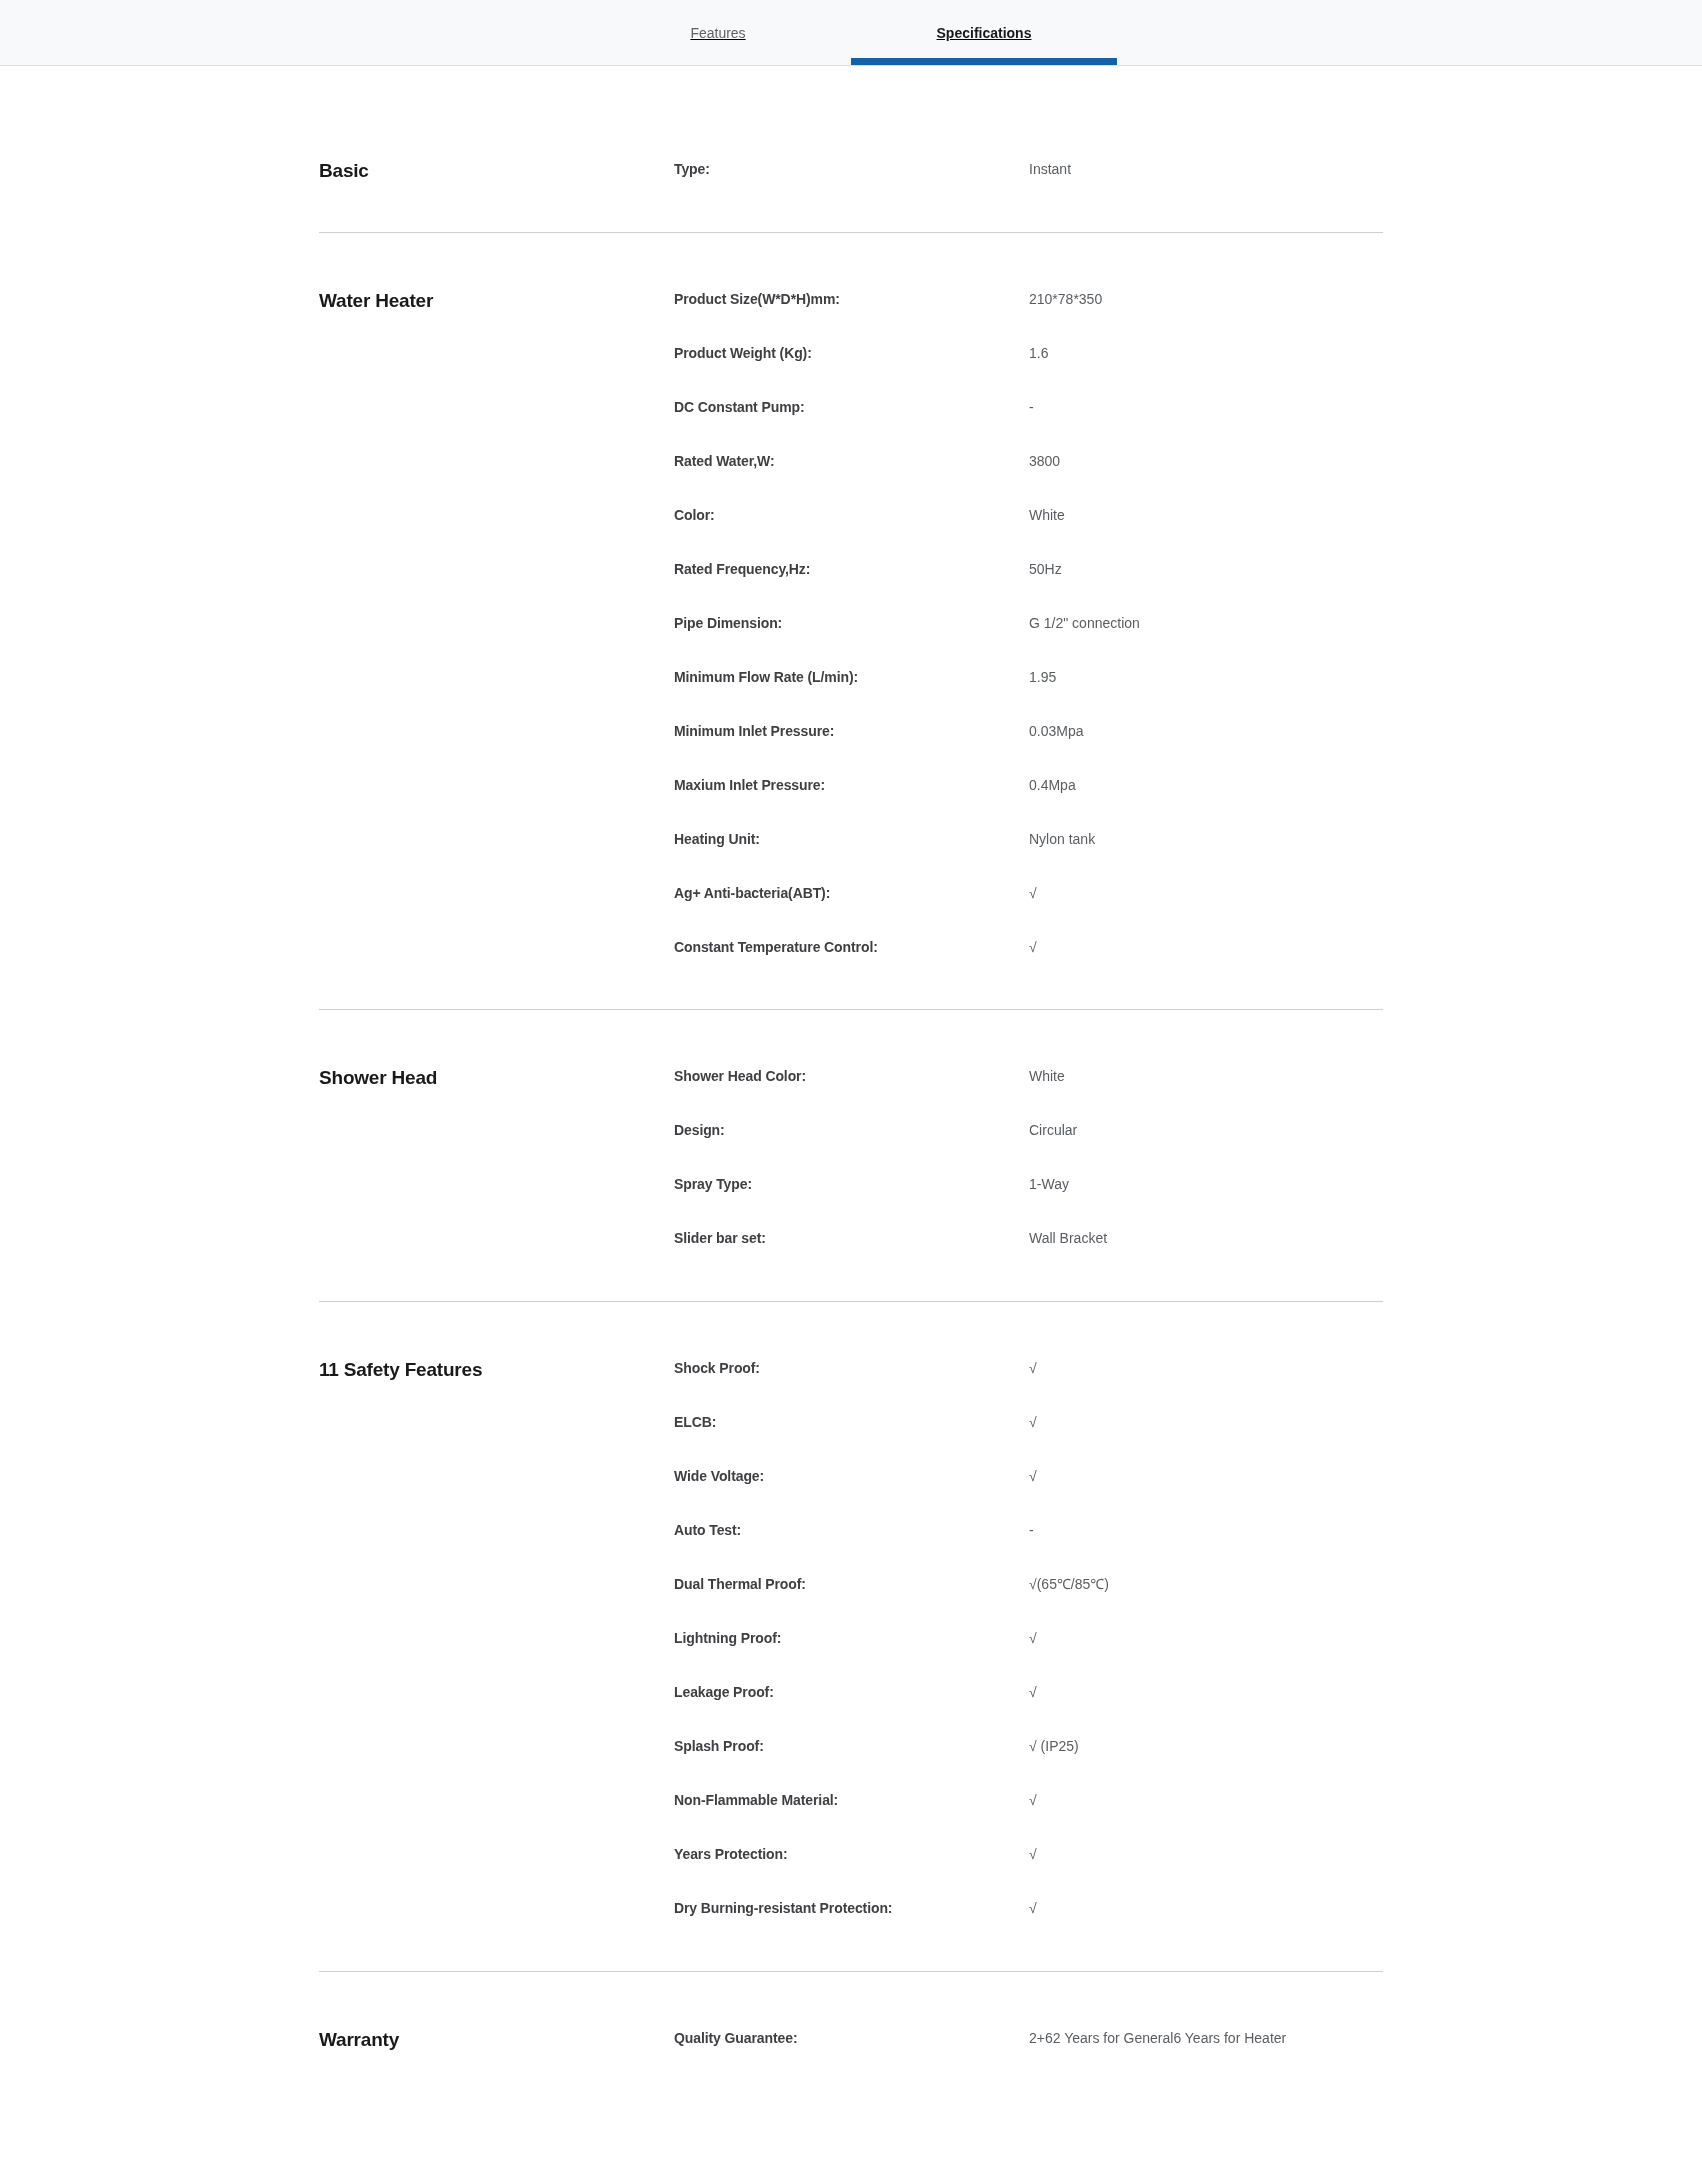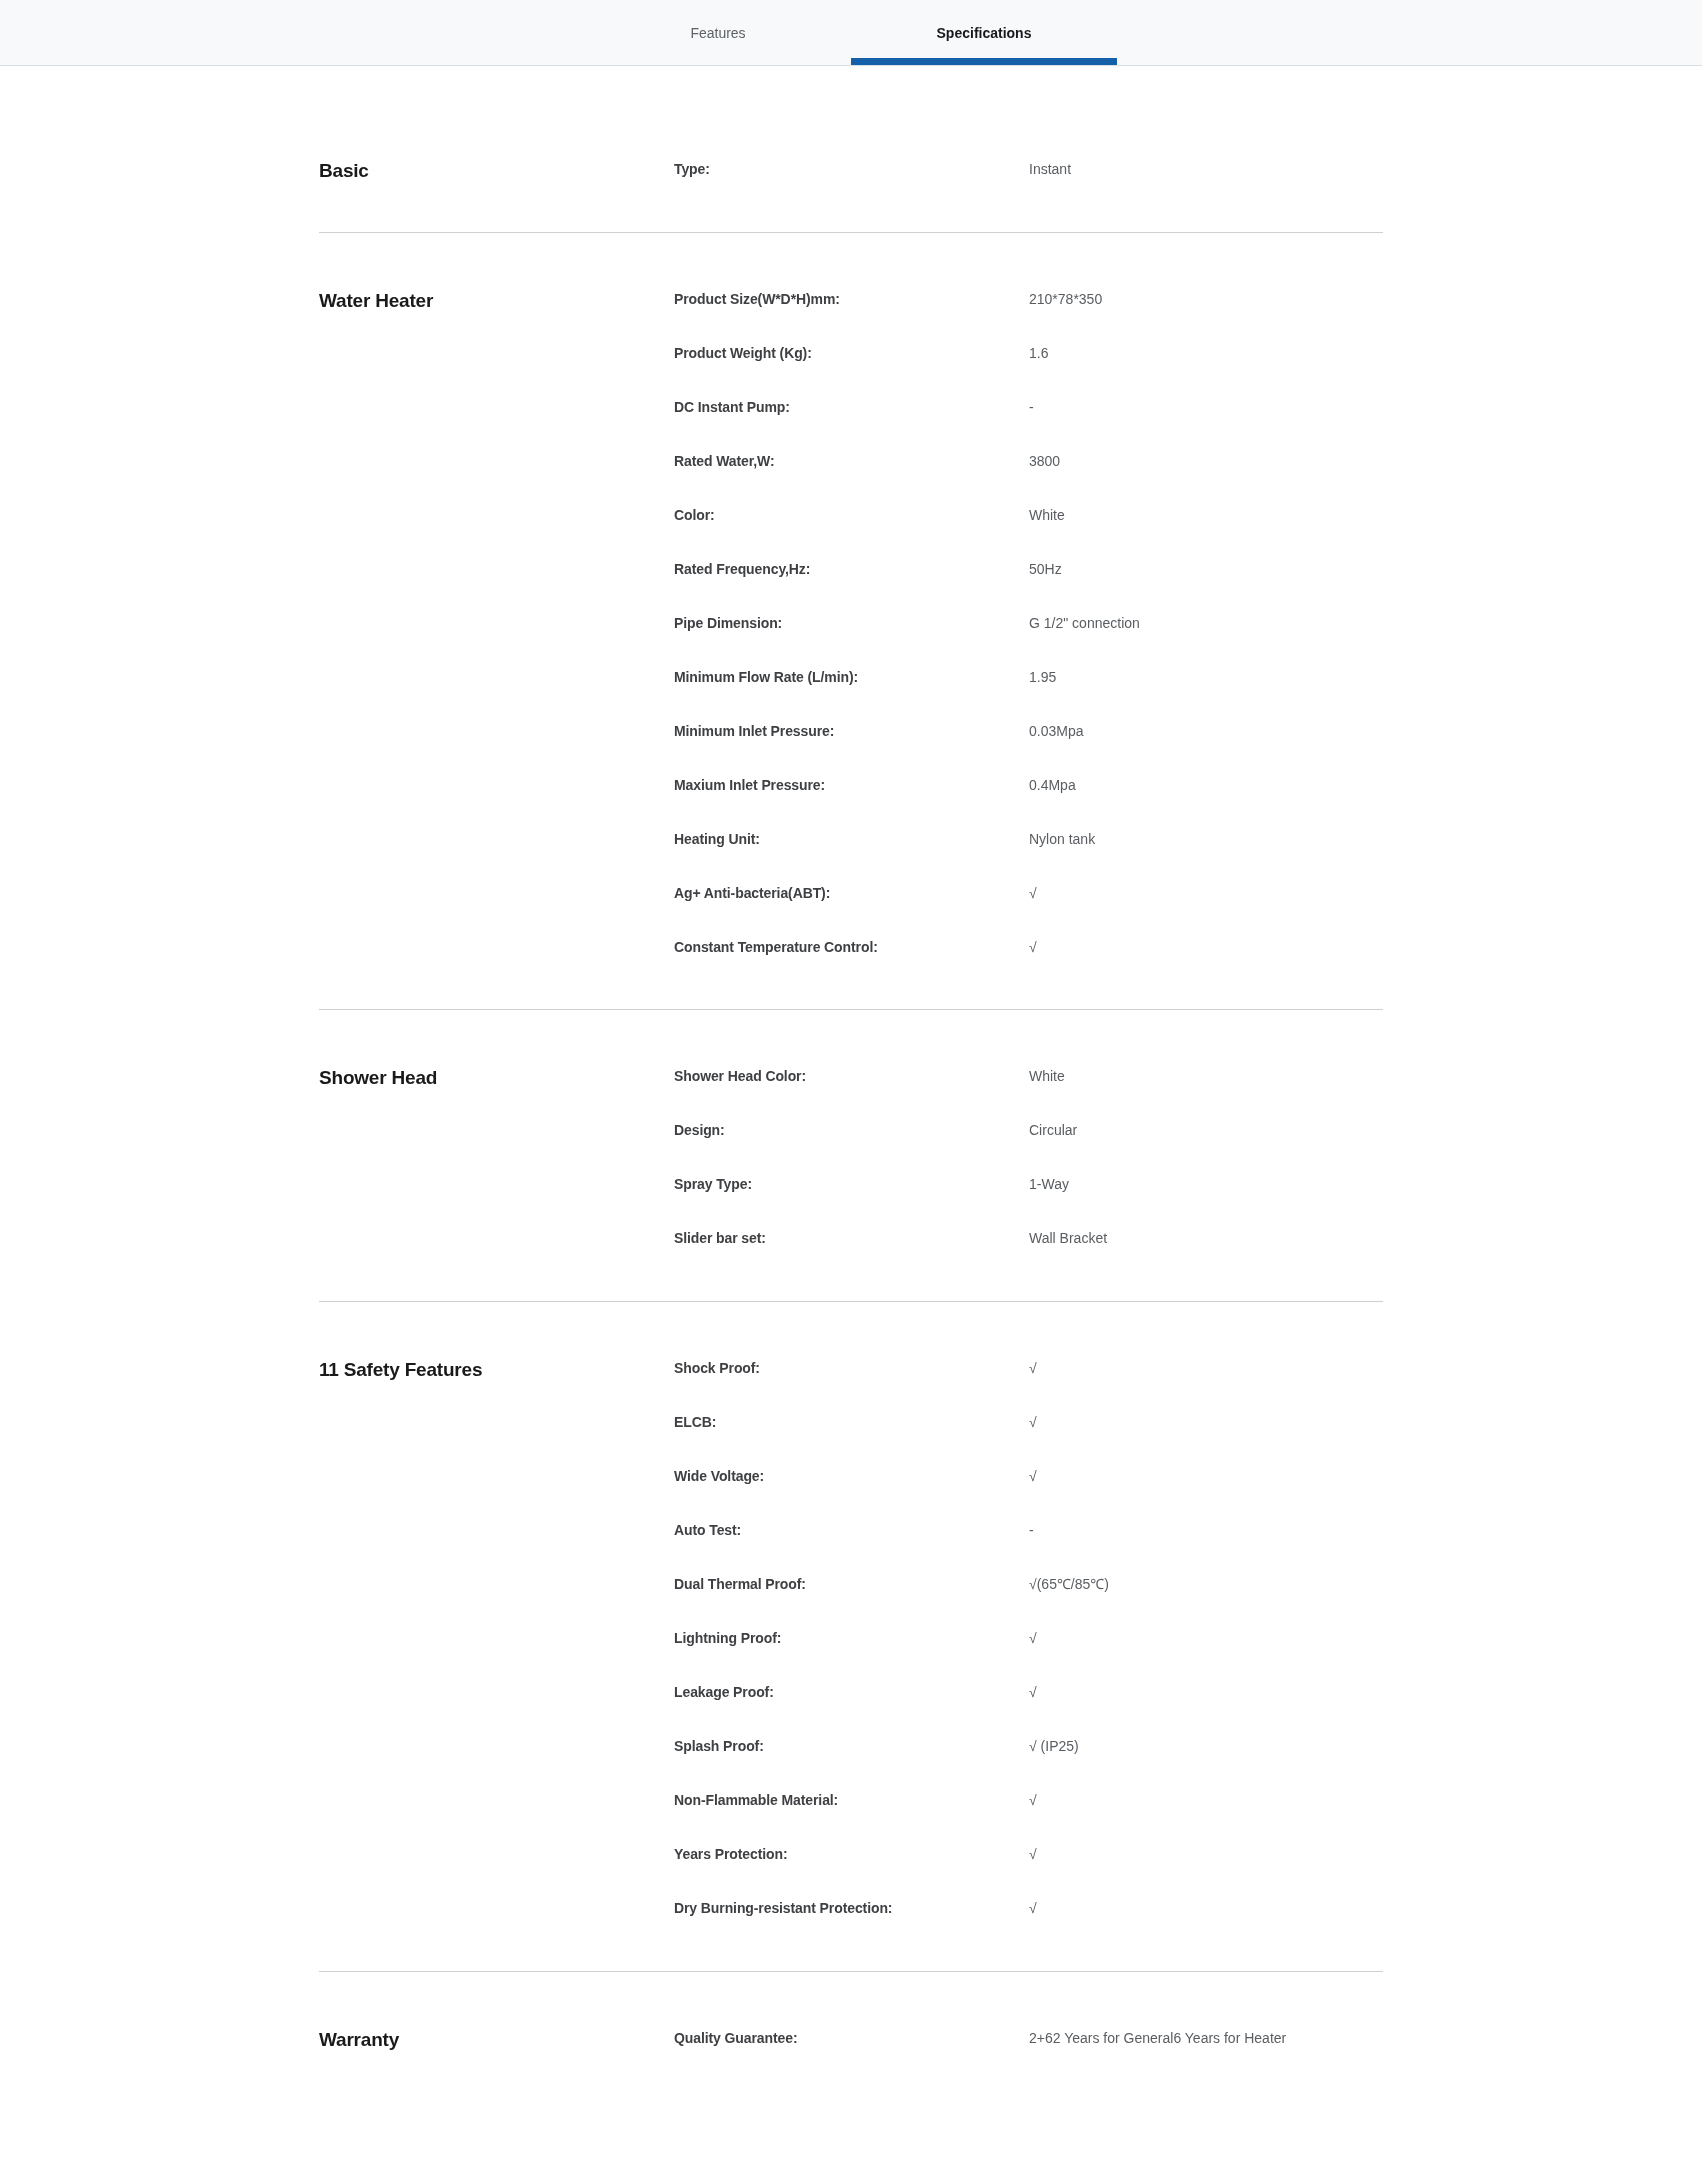--- a/index.html
+++ b/index.html
@@ -22,20 +22,21 @@
     font-family:"Liberation Sans", sans-serif;
     -webkit-font-smoothing:antialiased;
   }
   
   .tabbar{
     height:66px;
     background:var(--bar-bg);
     border-bottom:0.9px solid var(--bar-border);
     display:flex;
     justify-content:center;
+    text-decoration:underline;
   }
   .tab{
     width:266px;
     height:100%;
     display:flex;
     align-items:center;
     justify-content:center;
     font-size:14px;
     color:var(--tab-color);
     position:relative;
@@ -127,21 +128,21 @@
     <div class="spec-label">Product Size(W*D*H)mm:</div>
     <div class="spec-value">210*78*350</div>
   </div>
 
   <div class="spec-row">
     <div class="spec-label">Product Weight (Kg):</div>
     <div class="spec-value">1.6</div>
   </div>
 
   <div class="spec-row">
-    <div class="spec-label">DC Instant Pump:</div>
+    <div class="spec-label">DC Constant Pump:</div>
     <div class="spec-value">-</div>
   </div>
 
   <div class="spec-row">
     <div class="spec-label">Rated Water,W:</div>
     <div class="spec-value">3800</div>
   </div>
 
   <div class="spec-row">
     <div class="spec-label">Color:</div>

